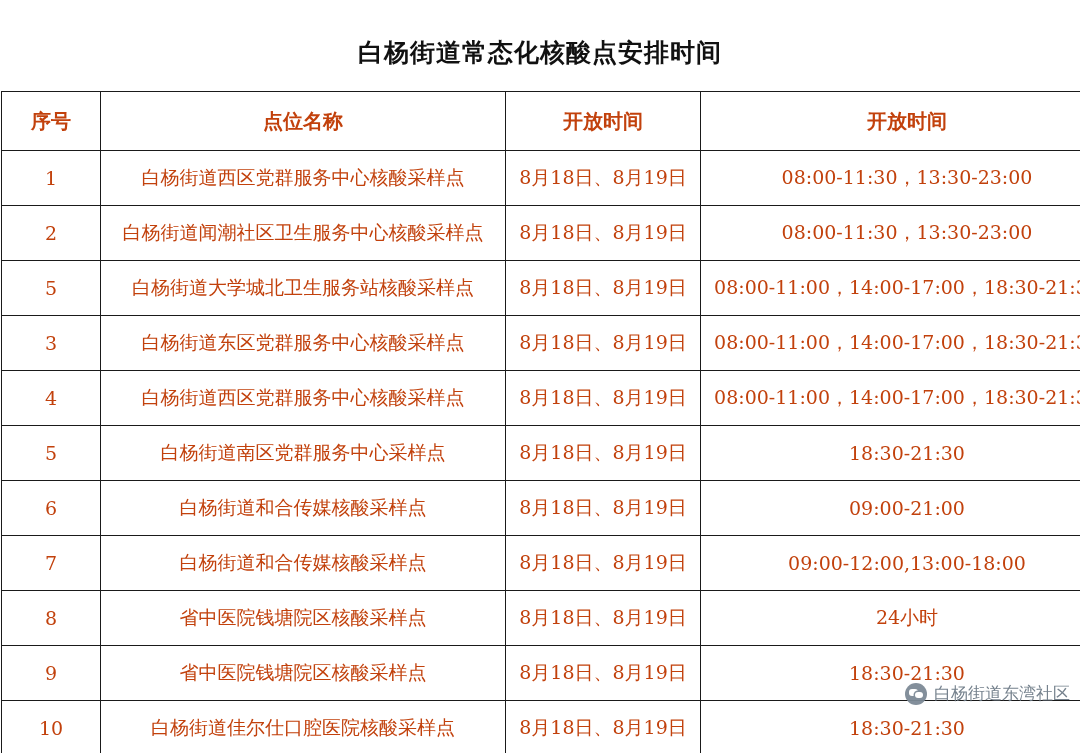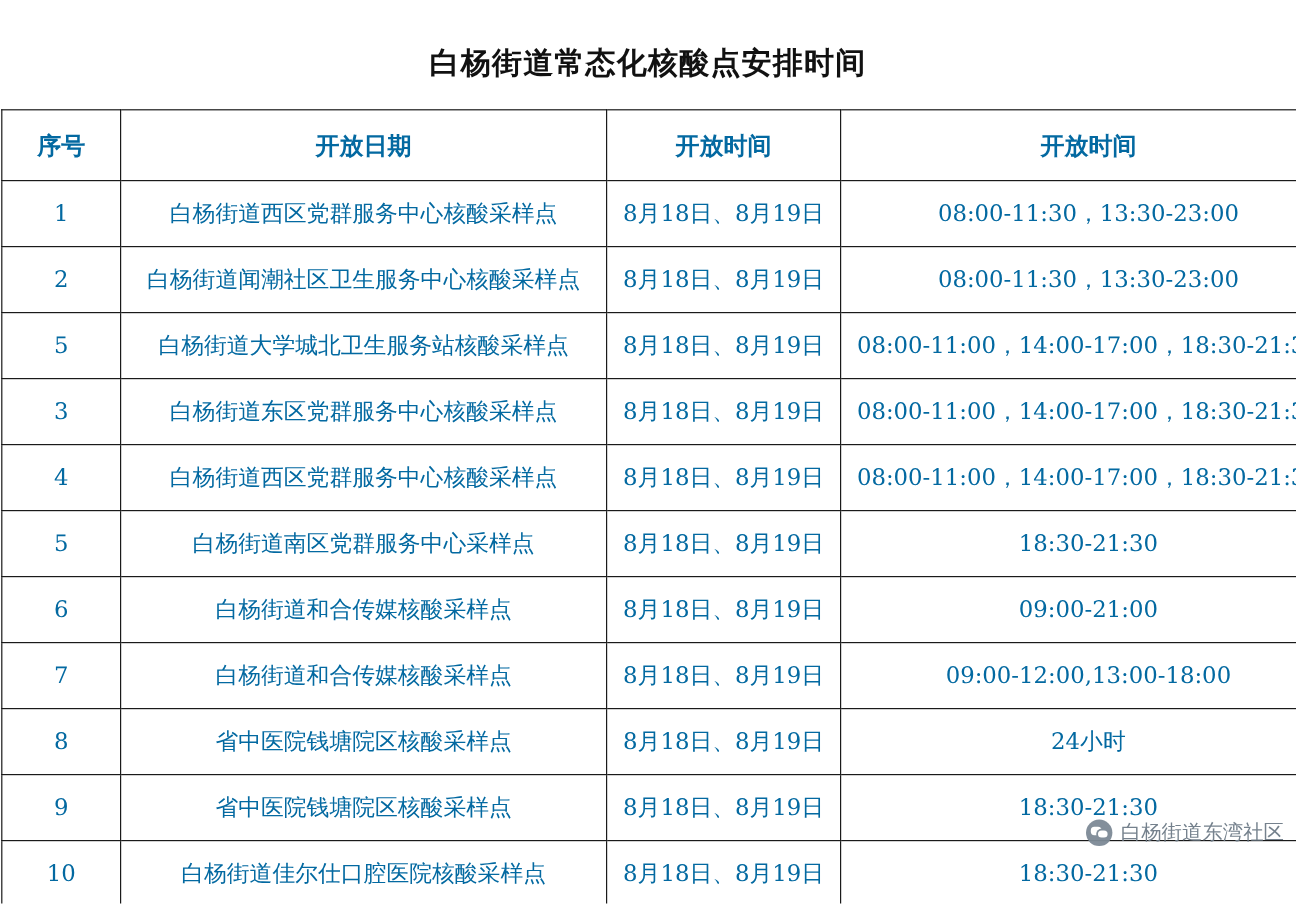--- a/index.html
+++ b/index.html
@@ -34,21 +34,21 @@
     border-collapse: collapse;
     width: 1078px;
     margin: 0 1px;
     table-layout: fixed;
   }
   table.schedule th,
   table.schedule td {
     border: 1px solid #1a1a1a;
     text-align: center;
     vertical-align: middle;
-    color: #0369a1;
+    color: #c2410c;
     background: #ffffff;
   }
   table.schedule thead th {
     font-size: 20px;
     font-weight: bold;
     height: 54px;
     padding: 2px 4px;
   }
   table.schedule tbody td {
     font-size: 19px;
@@ -113,21 +113,21 @@
 <body>
 
 <div class="page">
 
   <div class="doc-title">白杨街道常态化核酸点安排时间</div>
 
   <table class="schedule">
     <thead>
       <tr>
         <th class="col-idx">序号</th>
-        <th class="col-name">开放日期</th>
+        <th class="col-name">点位名称</th>
         <th class="col-date">开放时间</th>
         <th class="col-time">开放时间</th>
       </tr>
     </thead>
     <tbody>
       <tr>
         <td class="col-idx">1</td>
         <td class="col-name">白杨街道西区党群服务中心核酸采样点</td>
         <td class="col-date">8月18日、8月19日</td>
         <td class="col-time">08:00-11:30，13:30-23:00</td>

